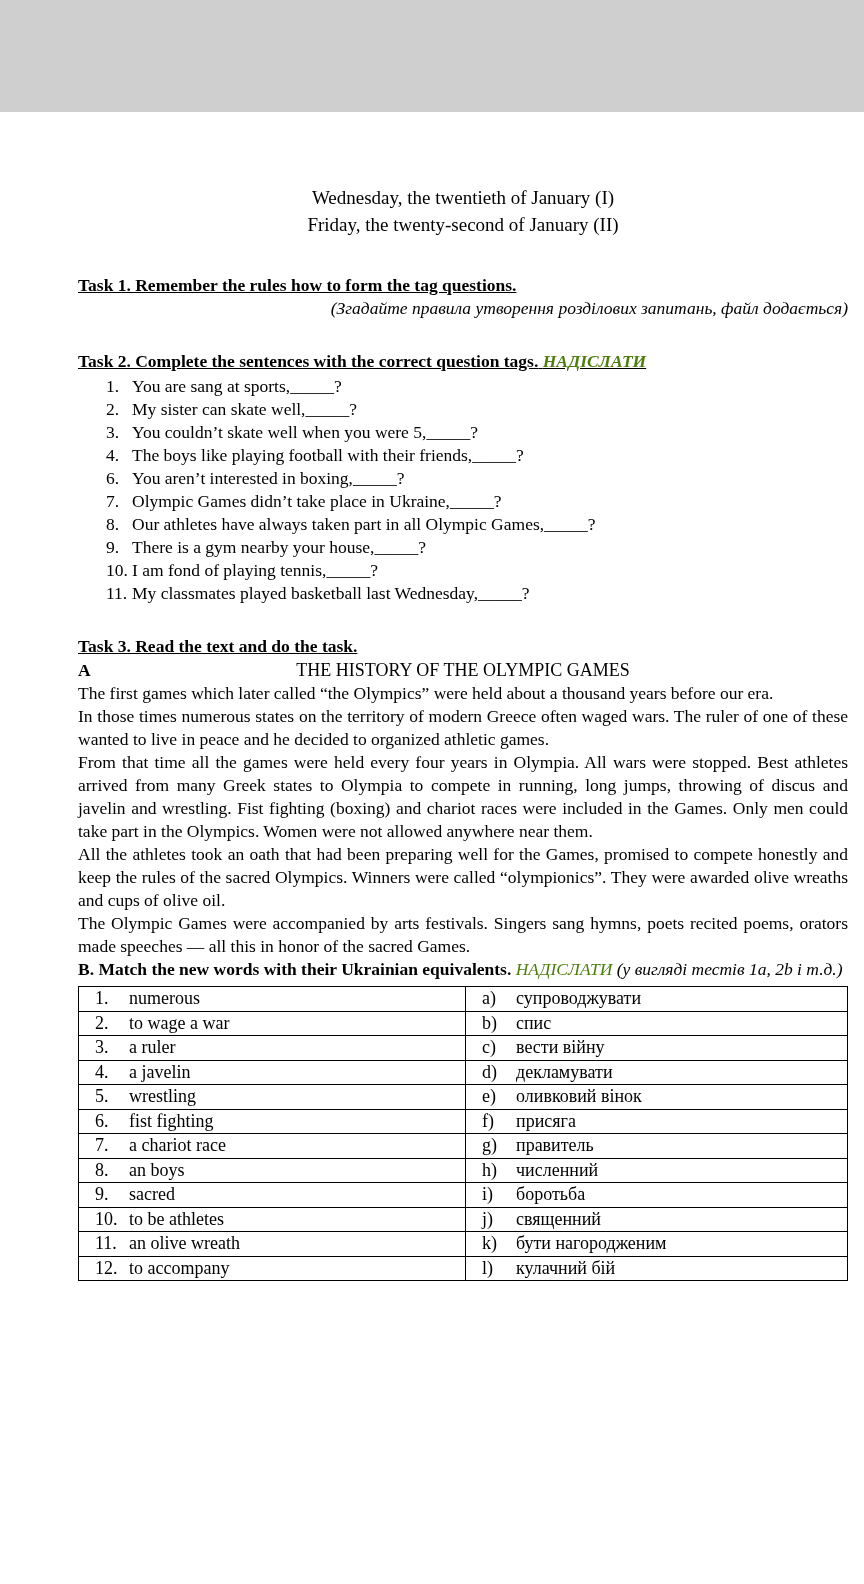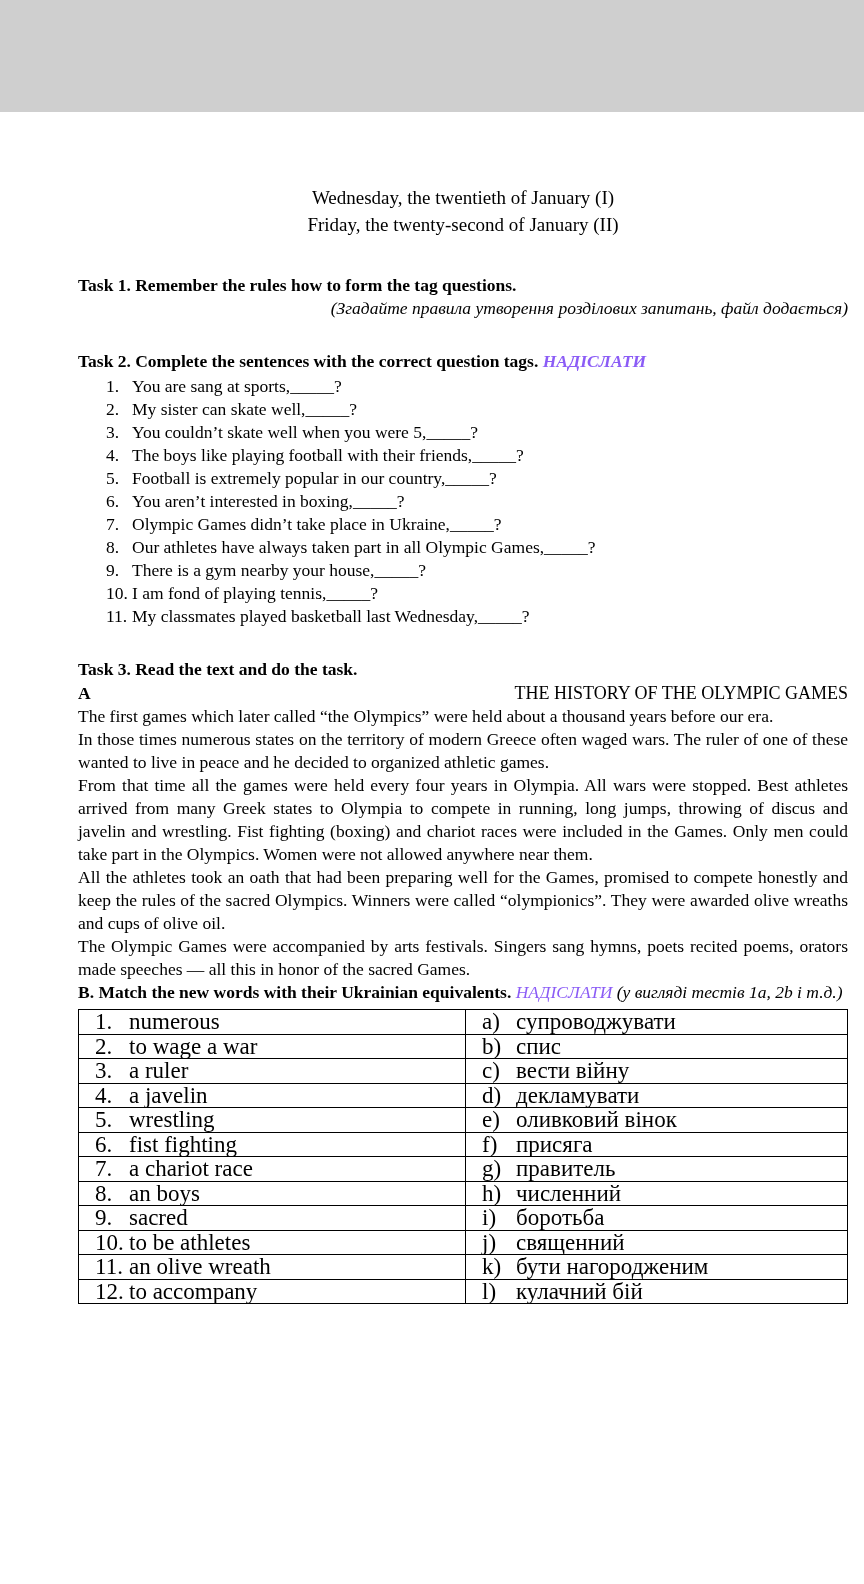--- a/index.html
+++ b/index.html
@@ -21,49 +21,49 @@
     width:770px;
     font-size:17.5px;
     line-height:23px;
   }
   .heading {
     text-align:center;
     font-size:19px;
     line-height:27px;
     margin-bottom:36px;
   }
-  .task-title { font-weight:bold; margin:0; }
+  .task-title { font-weight:bold; margin:0;text-decoration:underline; }
   .note-italic { font-style:italic;text-align:right; }
-  .red-italic { color:#8b5cf6; font-style:italic; }
+  .red-italic { color:#4d7c0f; font-style:italic; }
   .task2-block { margin-top:30px; }
   .q-list { margin:2px 0 0 0; }
   .q { padding-left:28px; line-height:23px; }
   .qnum { display:inline-block; min-width:26px; }
   .task3-block { margin-top:30px; }
   .a-line { position:relative; line-height:24px; }
   .a-label { font-weight:bold; }
   .a-title {
     position:absolute; left:0; right:0;
-    text-align:right;
+    text-align:center;
     font-size:18px;
   }
   .para { margin:0; text-align:justify; line-height:23px; }
   .b-heading { line-height:23px; margin-top:0; }
   .b-title { font-weight:bold; }
   table.match {
     border-collapse:collapse;
     width:770px;
     margin-top:5px;
     table-layout:fixed;
   }
   table.match td {
     border:1px solid #000;
     padding:1px 4px 1px 16px;
     line-height:21.5px;
-    font-size:23px;
+    font-size:18px;
     vertical-align:top;
   }
   td.en-col { width:366px; }
   .cnum { display:inline-block; min-width:34px; }
 </style>
 </head>
 <body>
 
 <div class="sheet">
   <div class="content">
@@ -78,21 +78,20 @@
       <div class="note-italic">(Згадайте правила утворення розділових запитань, файл додається)</div>
     </div>
 
     <div class="task2-block">
       <p class="task-title"><span>Task 2. Complete the sentences with the correct question tags.</span> <span class="red-italic">НАДІСЛАТИ</span></p>
       <div class="q-list">
         <div class="q"><span class="qnum">1.</span><span>You are sang at sports,_____?</span></div>
         <div class="q"><span class="qnum">2.</span><span>My sister can skate well,_____?</span></div>
         <div class="q"><span class="qnum">3.</span><span>You couldn’t skate well when you were 5,_____?</span></div>
         <div class="q"><span class="qnum">4.</span><span>The boys like playing football with their friends,_____?</span></div>
-        <div class="q"><span class="qnum">5.</span><span>Football is extremely popular in our country,_____?</span></div>
         <div class="q"><span class="qnum">6.</span><span>You aren’t interested in boxing,_____?</span></div>
         <div class="q"><span class="qnum">7.</span><span>Olympic Games didn’t take place in Ukraine,_____?</span></div>
         <div class="q"><span class="qnum">8.</span><span>Our athletes have always taken part in all Olympic Games,_____?</span></div>
         <div class="q"><span class="qnum">9.</span><span>There is a gym nearby your house,_____?</span></div>
         <div class="q"><span class="qnum">10.</span><span>I am fond of playing tennis,_____?</span></div>
         <div class="q"><span class="qnum">11.</span><span>My classmates played basketball last Wednesday,_____?</span></div>
       </div>
     </div>
 
     <div class="task3-block">

